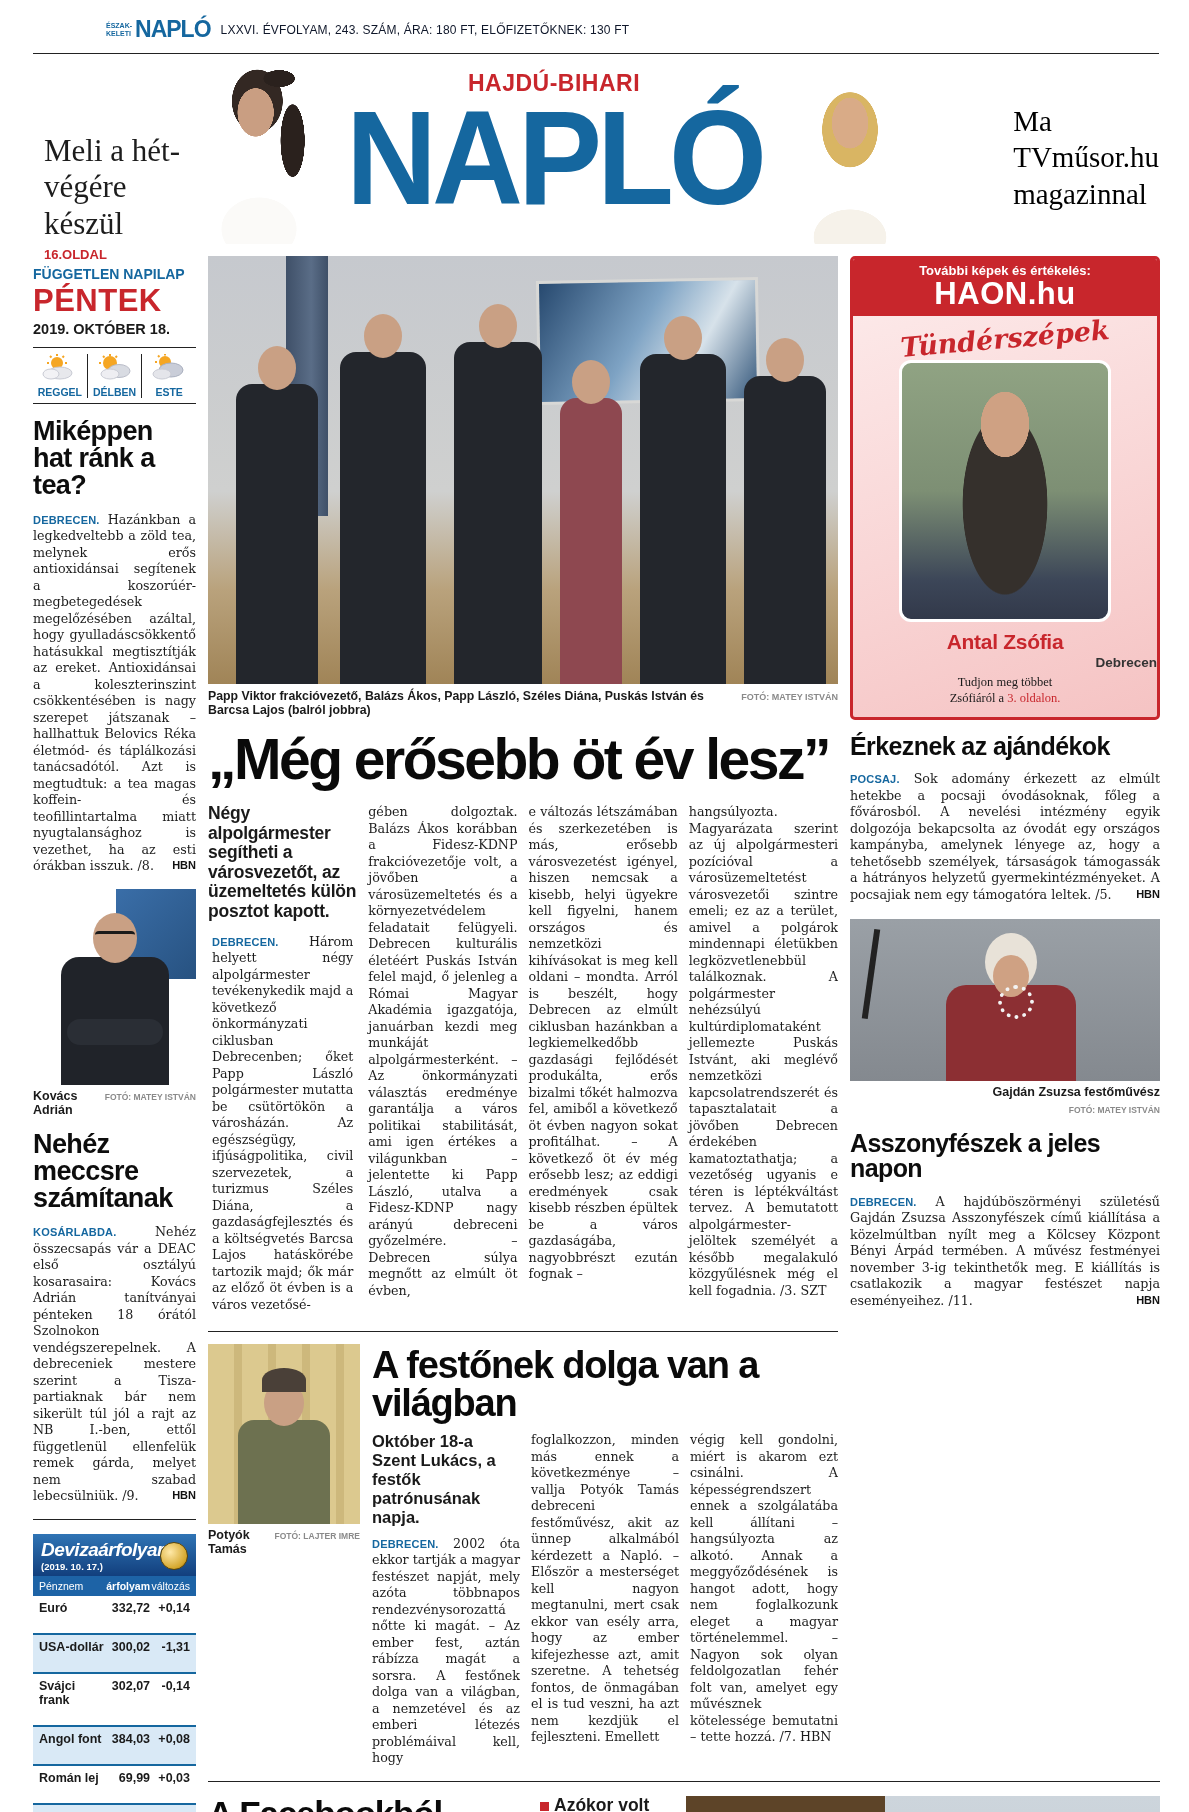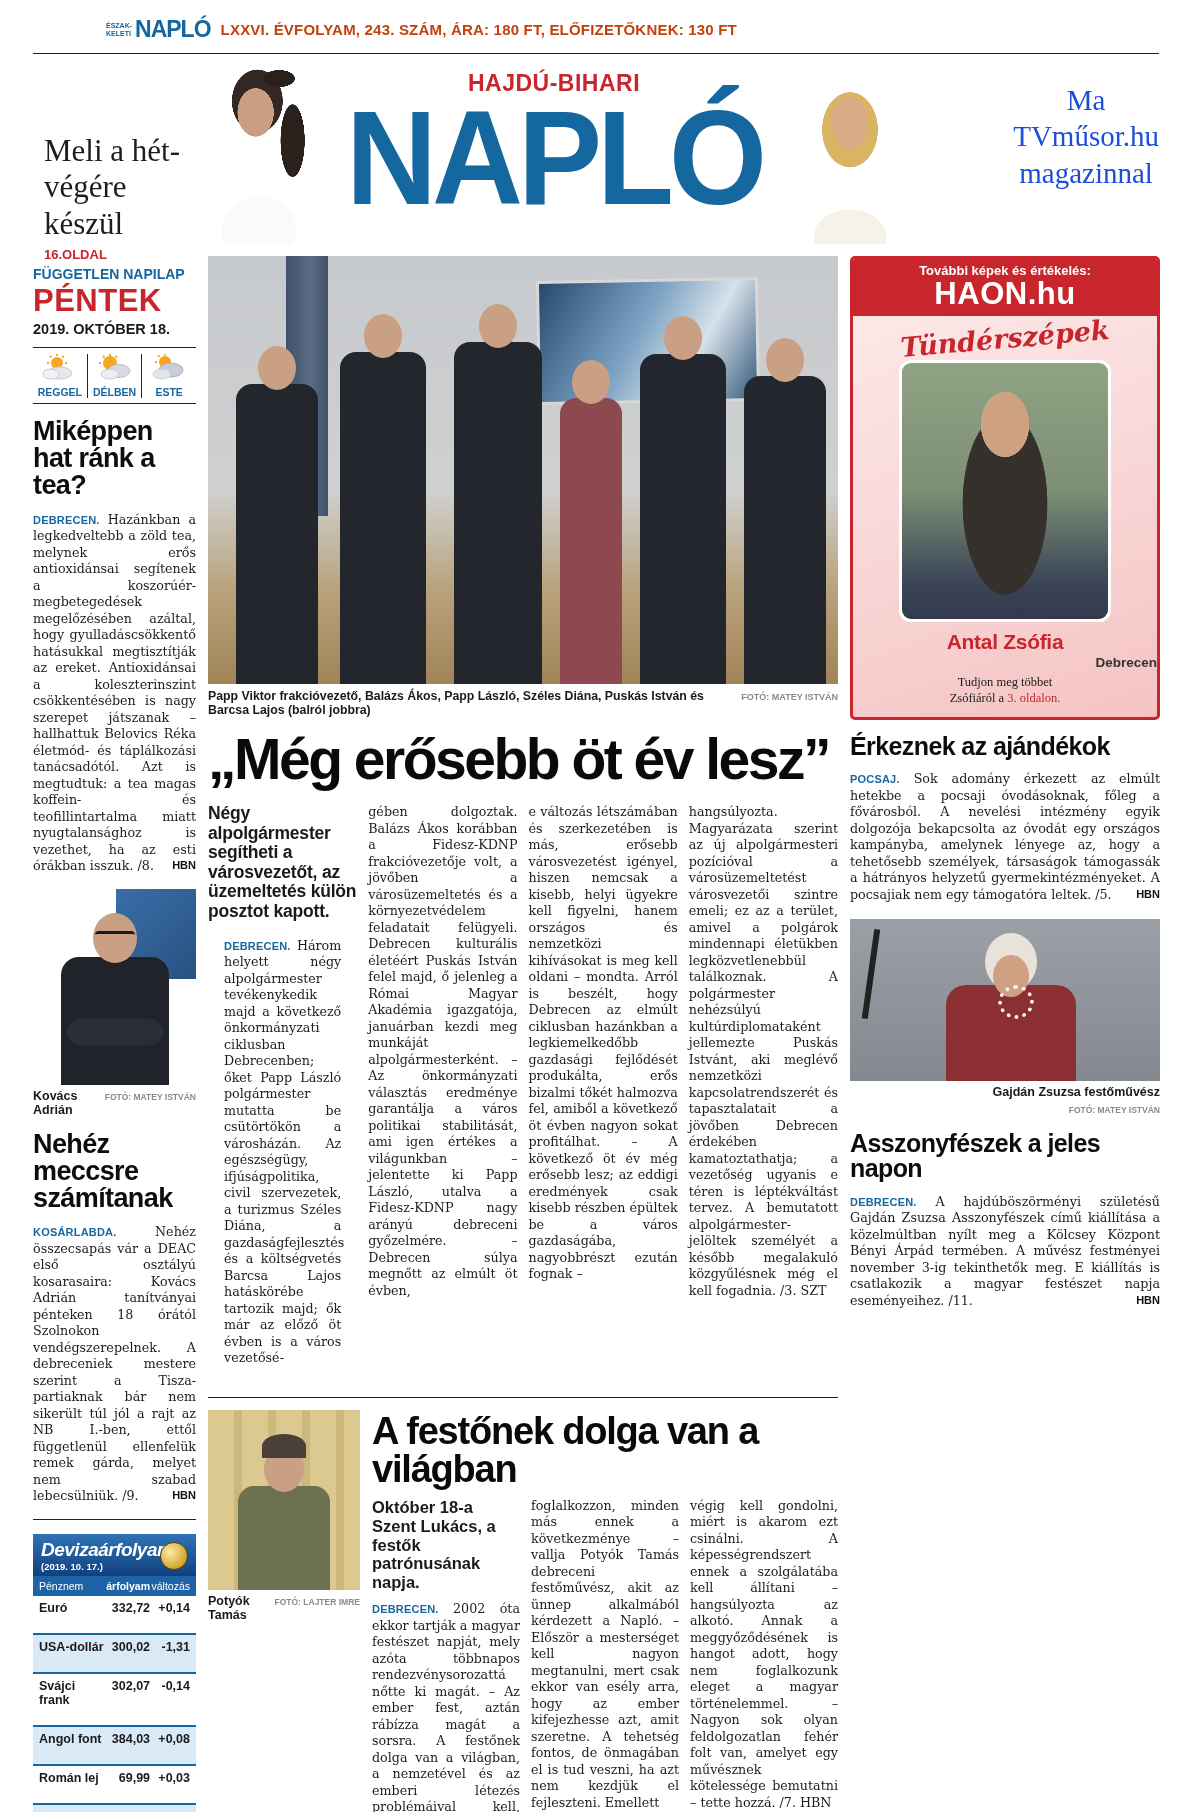--- a/index.html
+++ b/index.html
@@ -3,21 +3,21 @@
 <meta charset="utf-8">
 <style>
   html,body{margin:0;padding:0;background:#fff;}
   .page{width:1189px;height:1812px;background:#fff;position:relative;overflow:hidden;
         font-family:"Liberation Sans",sans-serif;color:#1a1a1a;}
   
   .topbar{display:flex;align-items:center;gap:10px;padding:16px 30px 4px 106px;}
   .mini-logo{display:flex;align-items:center;gap:3px;}
   .mini-lines{display:flex;flex-direction:column;font-size:7px;font-weight:bold;color:#15679f;line-height:1.05;}
   .mini-naplo{font-size:23px;font-weight:900;color:#15679f;letter-spacing:-1px;}
-  .issue-line{font-size:15px;font-weight:bold;letter-spacing:.2px;color:#c2410c;}
+  .issue-line{font-size:12px;font-weight:normal;letter-spacing:.2px;color:#0f172a;}
   
   .masthead{position:relative;height:192px;margin:6px 30px 0 33px;border-top:1.5px solid #222;}
   .teaser-left{position:absolute;left:11px;top:42px;font-family:"Liberation Serif",serif;
                font-size:31px;line-height:1.18;color:#1d1d1d;white-space:pre-line;}
   .teaser-page{color:#c8262c;font-weight:bold;font-family:"Liberation Sans",sans-serif;font-size:13px;margin-top:5px;}
   .mast-photo{position:absolute;}
   .girl1{left:142px;top:2px;width:168px;height:188px;
     background:
       radial-gradient(ellipse 26px 14px at 62% 12%,#2a211d 60%,transparent 61%),
       radial-gradient(ellipse 20px 60px at 70% 45%,#2a211d 60%,transparent 61%),
@@ -26,22 +26,22 @@
       radial-gradient(ellipse 62px 52px at 50% 92%,#fbfaf8 60%,transparent 61%);}
   .girl2{left:742px;top:22px;width:150px;height:168px;
     background:
       radial-gradient(ellipse 30px 42px at 50% 28%,#d9ab87 60%,transparent 61%),
       radial-gradient(ellipse 46px 62px at 50% 32%,#d9b563 60%,transparent 61%),
       radial-gradient(ellipse 60px 46px at 50% 96%,#f6f2ea 60%,transparent 61%);}
   .mast-center{position:absolute;left:298px;top:16px;width:446px;text-align:center;}
   .region{color:#c8262c;font-weight:bold;font-size:23px;letter-spacing:.5px;}
   .big-title{color:#15679f;font-weight:900;font-size:126px;line-height:.92;letter-spacing:-5px;
              transform:scaleY(1.06);transform-origin:top center;}
-  .teaser-right{position:absolute;right:0;top:28px;text-align:center;font-family:"Liberation Serif",serif;
-                font-size:29px;line-height:1.25;color:#1d4ed8;white-space:pre-line;}
+  .teaser-right{position:absolute;right:0;top:49px;text-align:left;font-family:"Liberation Serif",serif;
+                font-size:29px;line-height:1.25;color:#000000;white-space:pre-line;}
   
   .content{display:flex;gap:12px;padding:10px 29px 0 33px;}
   .left-rail{width:163px;flex:none;}
   .main-area{flex:1;min-width:0;}
   .main-top{display:flex;gap:12px;}
   .center-col{width:630px;flex:none;}
   .right-rail{flex:1;min-width:0;}
   
   .art-h{font-weight:900;font-size:27px;line-height:1.0;letter-spacing:-.6px;margin:14px 0 8px;color:#0d0d0d;}
   .body-text{font-family:"DejaVu Serif",serif;font-size:12.7px;line-height:1.3;text-align:justify;color:#1c1c1c;}
@@ -341,21 +341,21 @@
           <div class="caption-row">
             <span class="cap">Papp Viktor frakcióvezető, Balázs Ákos, Papp László, Széles Diána, Puskás István és Barcsa Lajos (balról jobbra)</span>
             <span class="cr">FOTÓ: MATEY ISTVÁN</span>
           </div>
 
           <h1 class="main-headline">„Még erősebb öt év lesz”</h1>
 
           <div class="main-cols">
             <div class="mcol">
               <p class="lead-para">Négy alpolgármester segítheti a városvezetőt, az üzemeltetés külön posztot kapott.</p>
-              <p class="body-text" style="margin:16px">
+              <p class="body-text" style="margin:4px">
                 <span class="leadin">DEBRECEN.</span>
                 <span>Három helyett négy alpolgármester tevékenykedik majd a következő önkormányzati ciklusban Debrecenben; őket Papp László polgármester mutatta be csütörtökön a városházán. Az egészségügy, ifjúságpolitika, civil szervezetek, a turizmus Széles Diána, a gazdaságfejlesztés és a költségvetés Barcsa Lajos hatáskörébe tartozik majd; ők már az előző öt évben is a város vezetősé-</span>
               </p>
             </div>
             <div class="mcol">
               <p class="body-text" style="margin:0">gében dolgoztak. Balázs Ákos korábban a Fidesz-KDNP frakcióvezetője volt, a jövőben a városüzemeltetés és a környezetvédelem feladatait felügyeli. Debrecen kulturális életéért Puskás István felel majd, ő jelenleg a Római Magyar Akadémia igazgatója, januárban kezdi meg munkáját alpolgármesterként. – Az önkormányzati választás eredménye garantálja a város politikai stabilitását, ami igen értékes a világunkban – jelentette ki Papp László, utalva a Fidesz-KDNP nagy arányú debreceni győzelmére. – Debrecen súlya megnőtt az elmúlt öt évben,</p>
             </div>
             <div class="mcol">
               <p class="body-text" style="margin:0">e változás létszámában és szerkezetében is más, erősebb városvezetést igényel, hiszen nemcsak a kisebb, helyi ügyekre kell figyelni, hanem országos és nemzetközi kihívásokat is meg kell oldani – mondta. Arról is beszélt, hogy Debrecen az elmúlt ciklusban hazánkban a legkiemelkedőbb gazdasági fejlődését produkálta, erős bizalmi tőkét halmozva fel, amiből a következő öt évben nagyon sokat profitálhat. – A következő öt év még erősebb lesz; az eddigi eredmények csak kisebb részben épültek be a város gazdaságába, nagyobbrészt ezután fognak –</p>
             </div>

